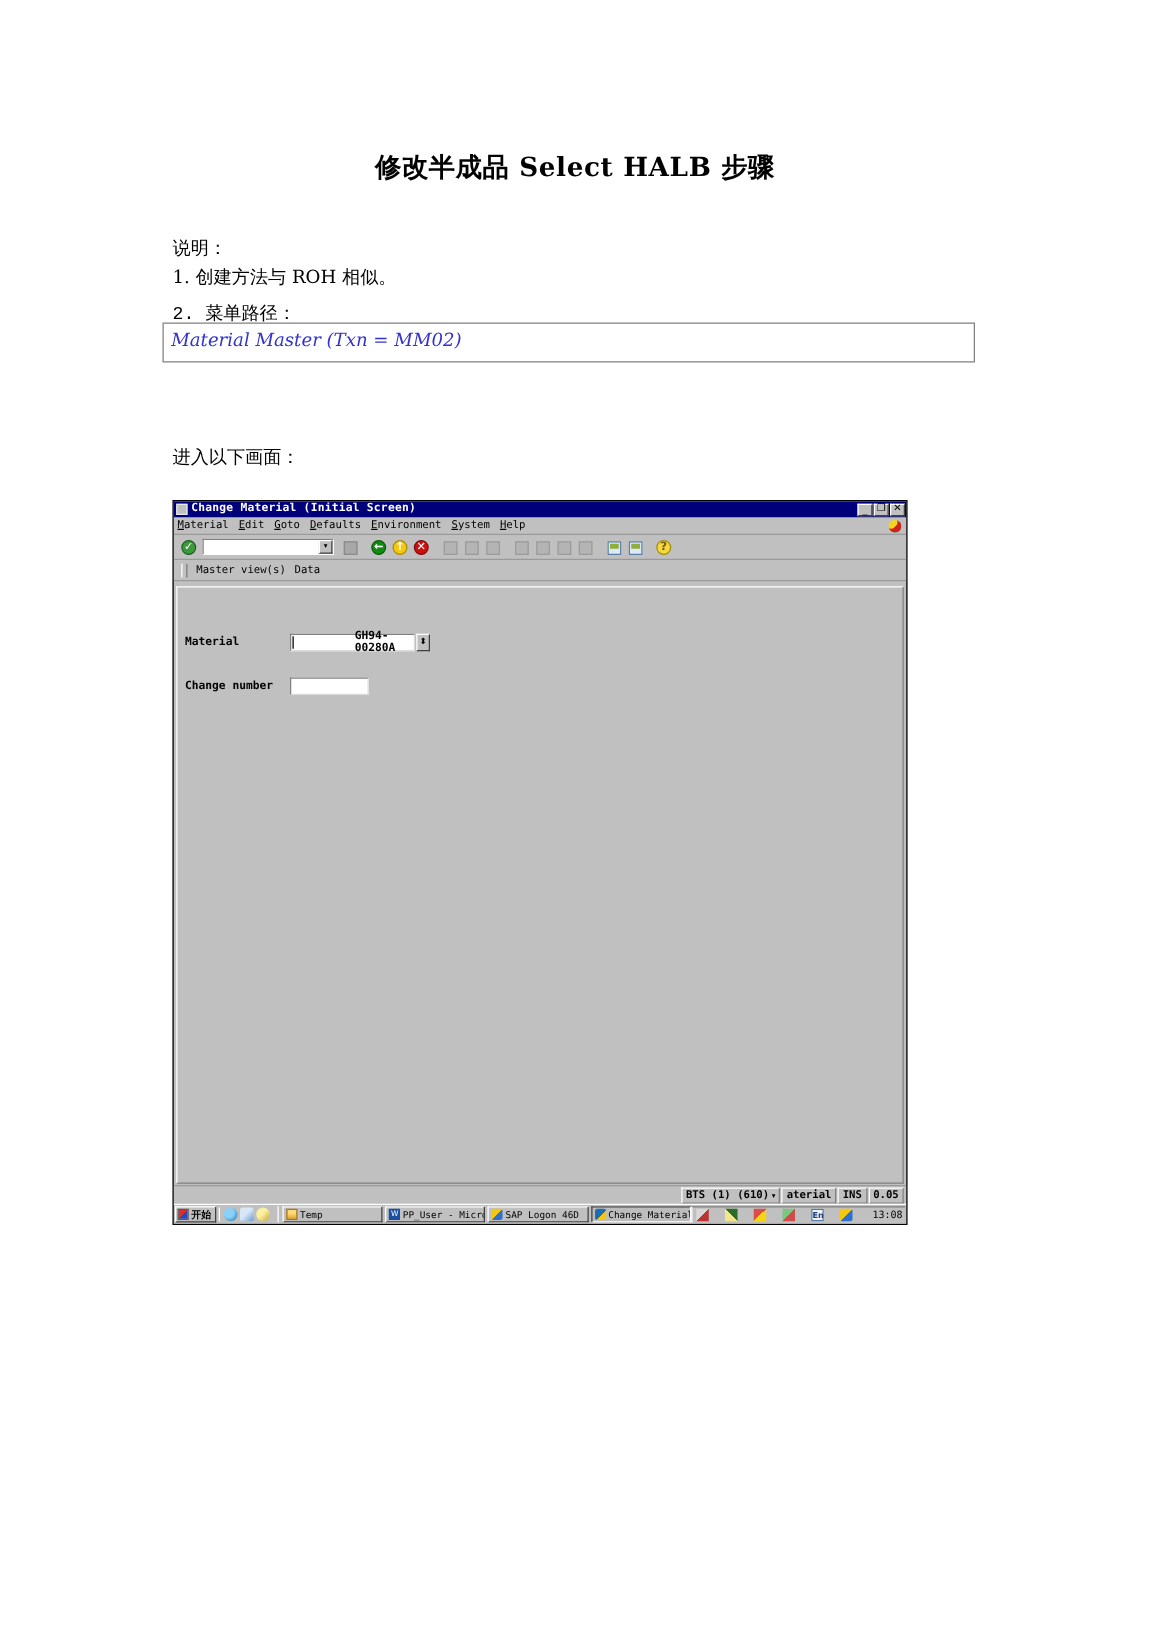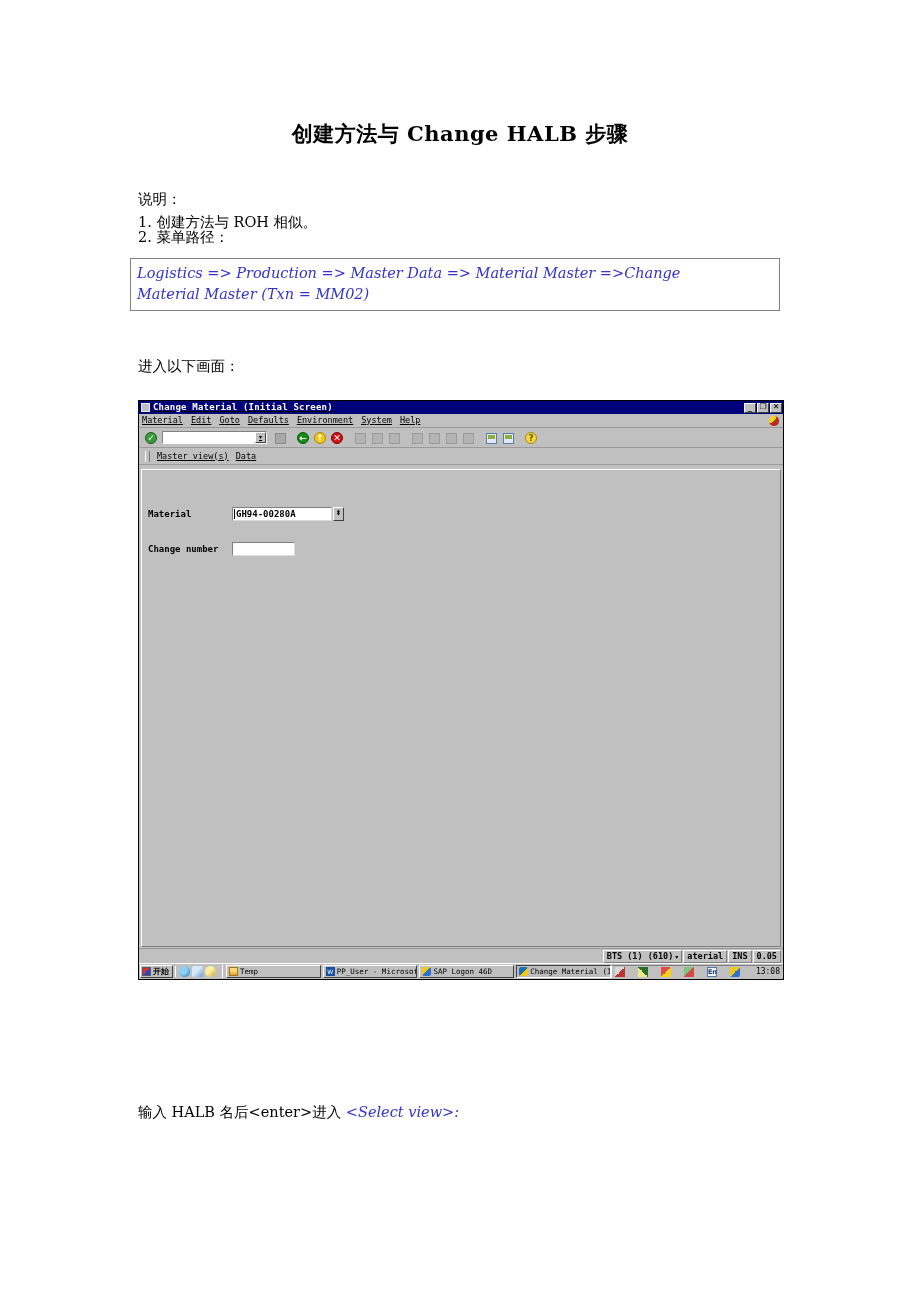--- a/index.html
+++ b/index.html
@@ -41,21 +41,21 @@
     left: 138px;
     font-family: "DejaVu Serif", serif;
     font-size: 14.5px;
     line-height: 23px;
     color: #000;
     white-space: nowrap;
     text-align: center;
   }
   .p-note    { top: 188px; }
   .p-item1   { top: 211px; }
-  .p-item2   { top: 226px; }
+  .p-item2   { top: 241px; font-family: Liberation Mono, monospace; }
   .p-screen  { top: 355px; }
 
   .menu-path-box {
     position: absolute;
     left: 130px;
     top: 258px;
     width: 650px;
     border: 1px solid #808080;
     padding: 4px 6px 5px 6px;
     box-sizing: border-box;
@@ -79,28 +79,27 @@
     color: #3333cc;
     font-style: italic;
     font-family: "DejaVu Serif", serif;
   }
 
   
   .sap-shot {
     position: absolute;
     left: 138px;
     top: 400px;
-    width: 646px;
+    width: 588px;
     height: 580px;
     background: #c0c0c0;
     border: 1px solid #000000;
     box-sizing: border-box;
     font-family: "DejaVu Sans Mono", monospace;
     overflow: hidden;
-    text-decoration: underline;
   }
 
   
   .titlebar {
     height: 13px;
     background: #00007b;
     display: flex;
     align-items: center;
     padding: 0 1px 0 2px;
     box-sizing: border-box;
@@ -538,28 +537,27 @@
     margin-left: 3px;
     white-space: nowrap;
     line-height: 10px;
   }
 </style>
 </head>
 <body>
 
 <div class="page">
 
-  <div class="doc-title">创建方法与 Change HALB 步骤</div>
+  <div class="doc-title">修改半成品 Select HALB 步骤</div>
 
   <div class="para p-note">说明：</div>
   <div class="para p-item1">1. 创建方法与 ROH 相似。</div>
   <div class="para p-item2">2. 菜单路径：</div>
 
   <div class="menu-path-box">
-    <span class="line1">Logistics =&gt; Production =&gt; Master Data =&gt; Material Master =&gt;Change</span>
     <span class="line2">Material Master (Txn = MM02)</span>
   </div>
 
   <div class="para p-screen">进入以下画面：</div>
 
   <div class="sap-shot">
 
     <div class="titlebar">
       <div class="sysicon"></div>
       <div class="title-text">Change Material (Initial Screen)</div>
@@ -657,21 +655,21 @@
     <div class="approw">
       <div class="grip"></div>
       <div class="fbtn">Master view(s)</div>
       <div class="fbtn">Data</div>
     </div>
 
     <div class="clientarea">
 
       <div class="fieldrow" style="left:6px; top:37px;">
         <div class="lbl">Material</div>
-        <div class="inputbox" style="width:100px;">
+        <div class="inputbox" style="width:100px;gap:48px;">
           <span class="caret"></span>
             <span>GH94-00280A</span>
         </div>
         <div class="matchcode">⬍</div>
       </div>
 
       <div class="fieldrow" style="left:6px; top:72px;">
         <div class="lbl">Change number</div>
         <div class="inputbox" style="width:63px;">
           <span></span>
@@ -724,17 +722,14 @@
         <div class="tri c"></div>
         <div class="tri d"></div>
         <div class="tri en">En</div>
         <div class="tri e"></div>
         <div class="clock">13:08</div>
       </div>
     </div>
 
   </div>
 
-  <div class="p-enter">
-    <span>输入 HALB 名后&lt;enter&gt;进入 </span><span class="blue-italic">&lt;Select view&gt;:</span>
-  </div>
 
 </div>
 
 </body></html>

